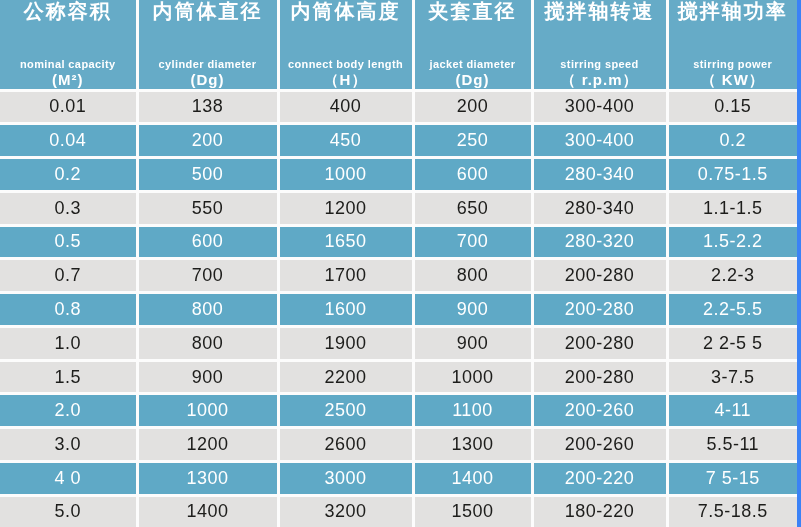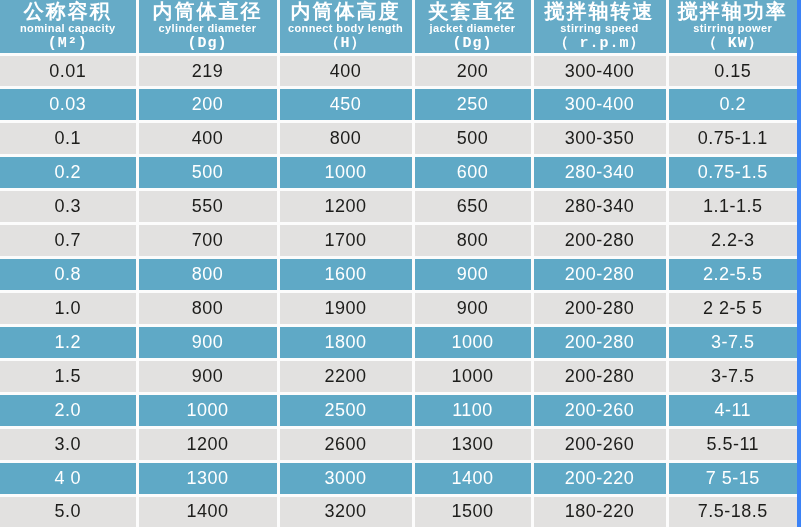--- a/index.html
+++ b/index.html
@@ -37,27 +37,27 @@
     font-size:20px;
     font-weight:bold;
     letter-spacing:2px;
     line-height:1.15;
   }
   .h-en{
     font-size:11px;
     font-weight:bold;
     letter-spacing:0.4px;
     line-height:1.05;
+    margin-top:36px;
   }
   .h-unit{
     font-size:15px;
     font-weight:bold;
     letter-spacing:1px;
     line-height:1.2;
-    font-family:Liberation Mono, monospace;
   }
   tbody td{
     font-size:18px;
     letter-spacing:0.5px;
   }
   tr.gray td{
     background:#e2e1e0;
     color:#1d1d1b;
   }
   tr.blue td{
@@ -108,58 +108,58 @@
           <th>
             <div class="h-zh">搅拌轴功率</div>
             <div class="h-en">stirring power</div>
             <div class="h-unit">（ KW）</div>
           </th>
         </tr>
     </thead>
     <tbody>
         <tr class="gray">
           <td>0.01</td>
-          <td>219</td>
+          <td>138</td>
           <td>400</td>
           <td>200</td>
           <td>300-400</td>
           <td>0.15</td>
         </tr>
         <tr class="blue">
-          <td>0.03</td>
+          <td>0.04</td>
           <td>200</td>
           <td>450</td>
           <td>250</td>
           <td>300-400</td>
           <td>0.2</td>
-        </tr>
-        <tr class="gray">
-          <td>0.1</td>
-          <td>400</td>
-          <td>800</td>
-          <td>500</td>
-          <td>300-350</td>
-          <td>0.75-1.1</td>
         </tr>
         <tr class="blue">
           <td>0.2</td>
           <td>500</td>
           <td>1000</td>
           <td>600</td>
           <td>280-340</td>
           <td>0.75-1.5</td>
         </tr>
         <tr class="gray">
           <td>0.3</td>
           <td>550</td>
           <td>1200</td>
           <td>650</td>
           <td>280-340</td>
           <td>1.1-1.5</td>
         </tr>
+        <tr class="blue">
+          <td>0.5</td>
+          <td>600</td>
+          <td>1650</td>
+          <td>700</td>
+          <td>280-320</td>
+          <td>1.5-2.2</td>
+        </tr>
         <tr class="gray">
           <td>0.7</td>
           <td>700</td>
           <td>1700</td>
           <td>800</td>
           <td>200-280</td>
           <td>2.2-3</td>
         </tr>
         <tr class="blue">
           <td>0.8</td>
@@ -169,28 +169,20 @@
           <td>200-280</td>
           <td>2.2-5.5</td>
         </tr>
         <tr class="gray">
           <td>1.0</td>
           <td>800</td>
           <td>1900</td>
           <td>900</td>
           <td>200-280</td>
           <td>2 2-5 5</td>
-        </tr>
-        <tr class="blue">
-          <td>1.2</td>
-          <td>900</td>
-          <td>1800</td>
-          <td>1000</td>
-          <td>200-280</td>
-          <td>3-7.5</td>
         </tr>
         <tr class="gray">
           <td>1.5</td>
           <td>900</td>
           <td>2200</td>
           <td>1000</td>
           <td>200-280</td>
           <td>3-7.5</td>
         </tr>
         <tr class="blue">

